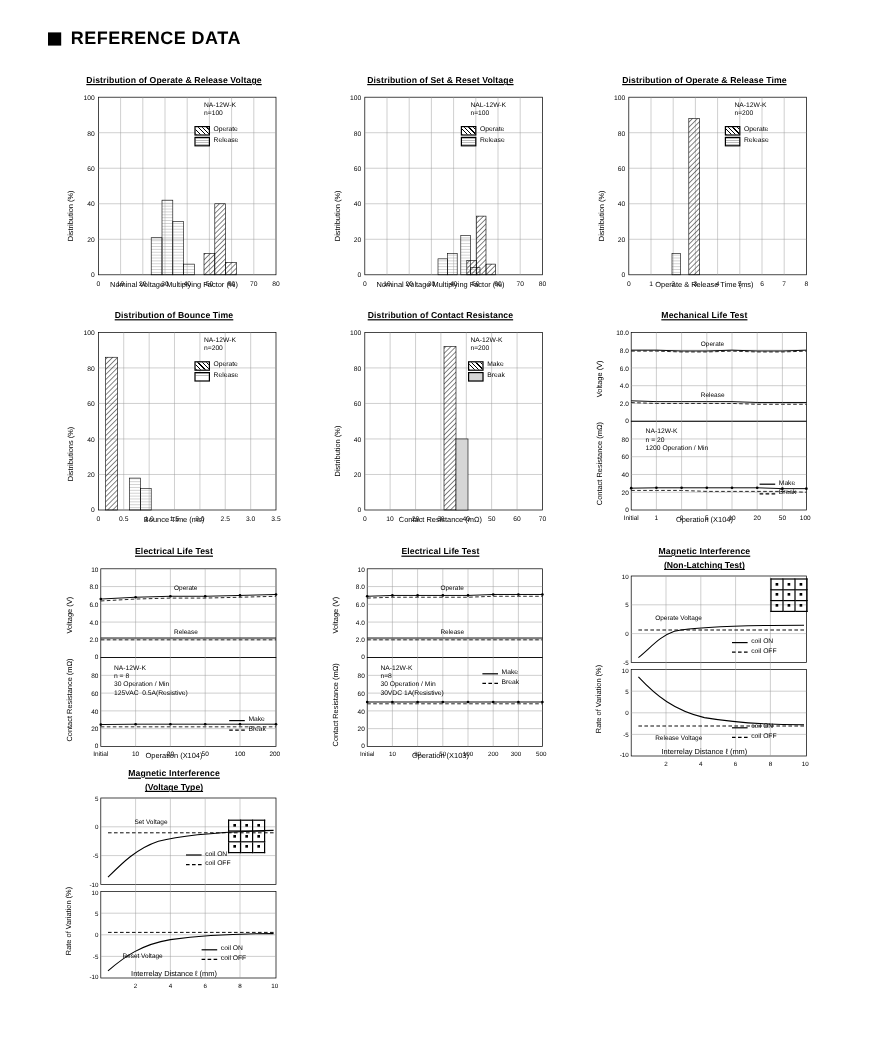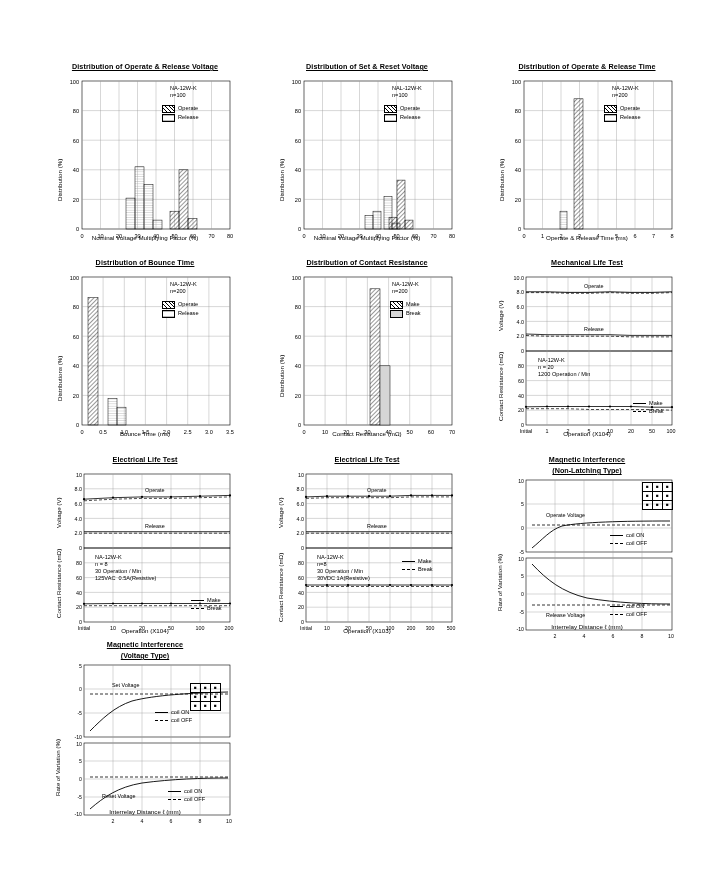--- a/index.html
+++ b/index.html
@@ -30,20 +30,24 @@
   .lline.dash{border-top:1px dashed #000;}
   .matrix{position:absolute;font-size:4.6px;}
   .matrix table{border-collapse:collapse;}
   .matrix td{border:0.6px solid #000;width:7px;height:6px;text-align:center;line-height:6px;}
 </style>
 </head>
 <body>
 
 <div class="page">
 
+  <div class="hdr">
+    <span class="sq"></span>
+    <span class="ttl">REFERENCE DATA</span>
+  </div>
 
   <div class="chart" style="left:50px;top:62px;width:190px;">
     <div class="ctitle">Distribution of Operate &amp; Release Voltage</div>
     <div class="plotwrap" style="height:175px;">
       <svg width="190" height="175" viewBox="0 0 190 175">
         <g stroke="#000" stroke-width="0.6" fill="none">
           <rect x="32" y="8" width="148" height="148"></rect>
         </g>
         <g stroke="#999" stroke-width="0.4">
           <line x1="32" y1="37.6" x2="180" y2="37.6"></line>
@@ -607,21 +611,21 @@
             <span class="lline dash"></span>
             <span>Break</span>
           </div>
       </div>
     </div>
     <div class="xlab" style="top:172px;">Operation (X103)</div>
   </div>
 
   <div class="chart" style="left:492px;top:455px;width:190px;">
     <div class="ctitle">Magnetic Interference</div>
-    <div class="csub">(Non-Latching Type)</div>
+    <div class="csub">(Non-Latching Test)</div>
     <div class="plotwrap" style="height:172px;">
       <svg width="190" height="172" viewBox="0 0 190 172">
         <rect x="34" y="4" width="146" height="72" fill="none" stroke="#000" stroke-width="0.6"></rect>
         <rect x="34" y="82" width="146" height="72" fill="none" stroke="#000" stroke-width="0.6"></rect>
         <g stroke="#999" stroke-width="0.4">
           <line x1="34" y1="28" x2="180" y2="28"></line>
             <line x1="34" y1="52" x2="180" y2="52"></line>
           <line x1="34" y1="100" x2="180" y2="100"></line>
             <line x1="34" y1="118" x2="180" y2="118"></line>
           <line x1="34" y1="136" x2="180" y2="136"></line>

